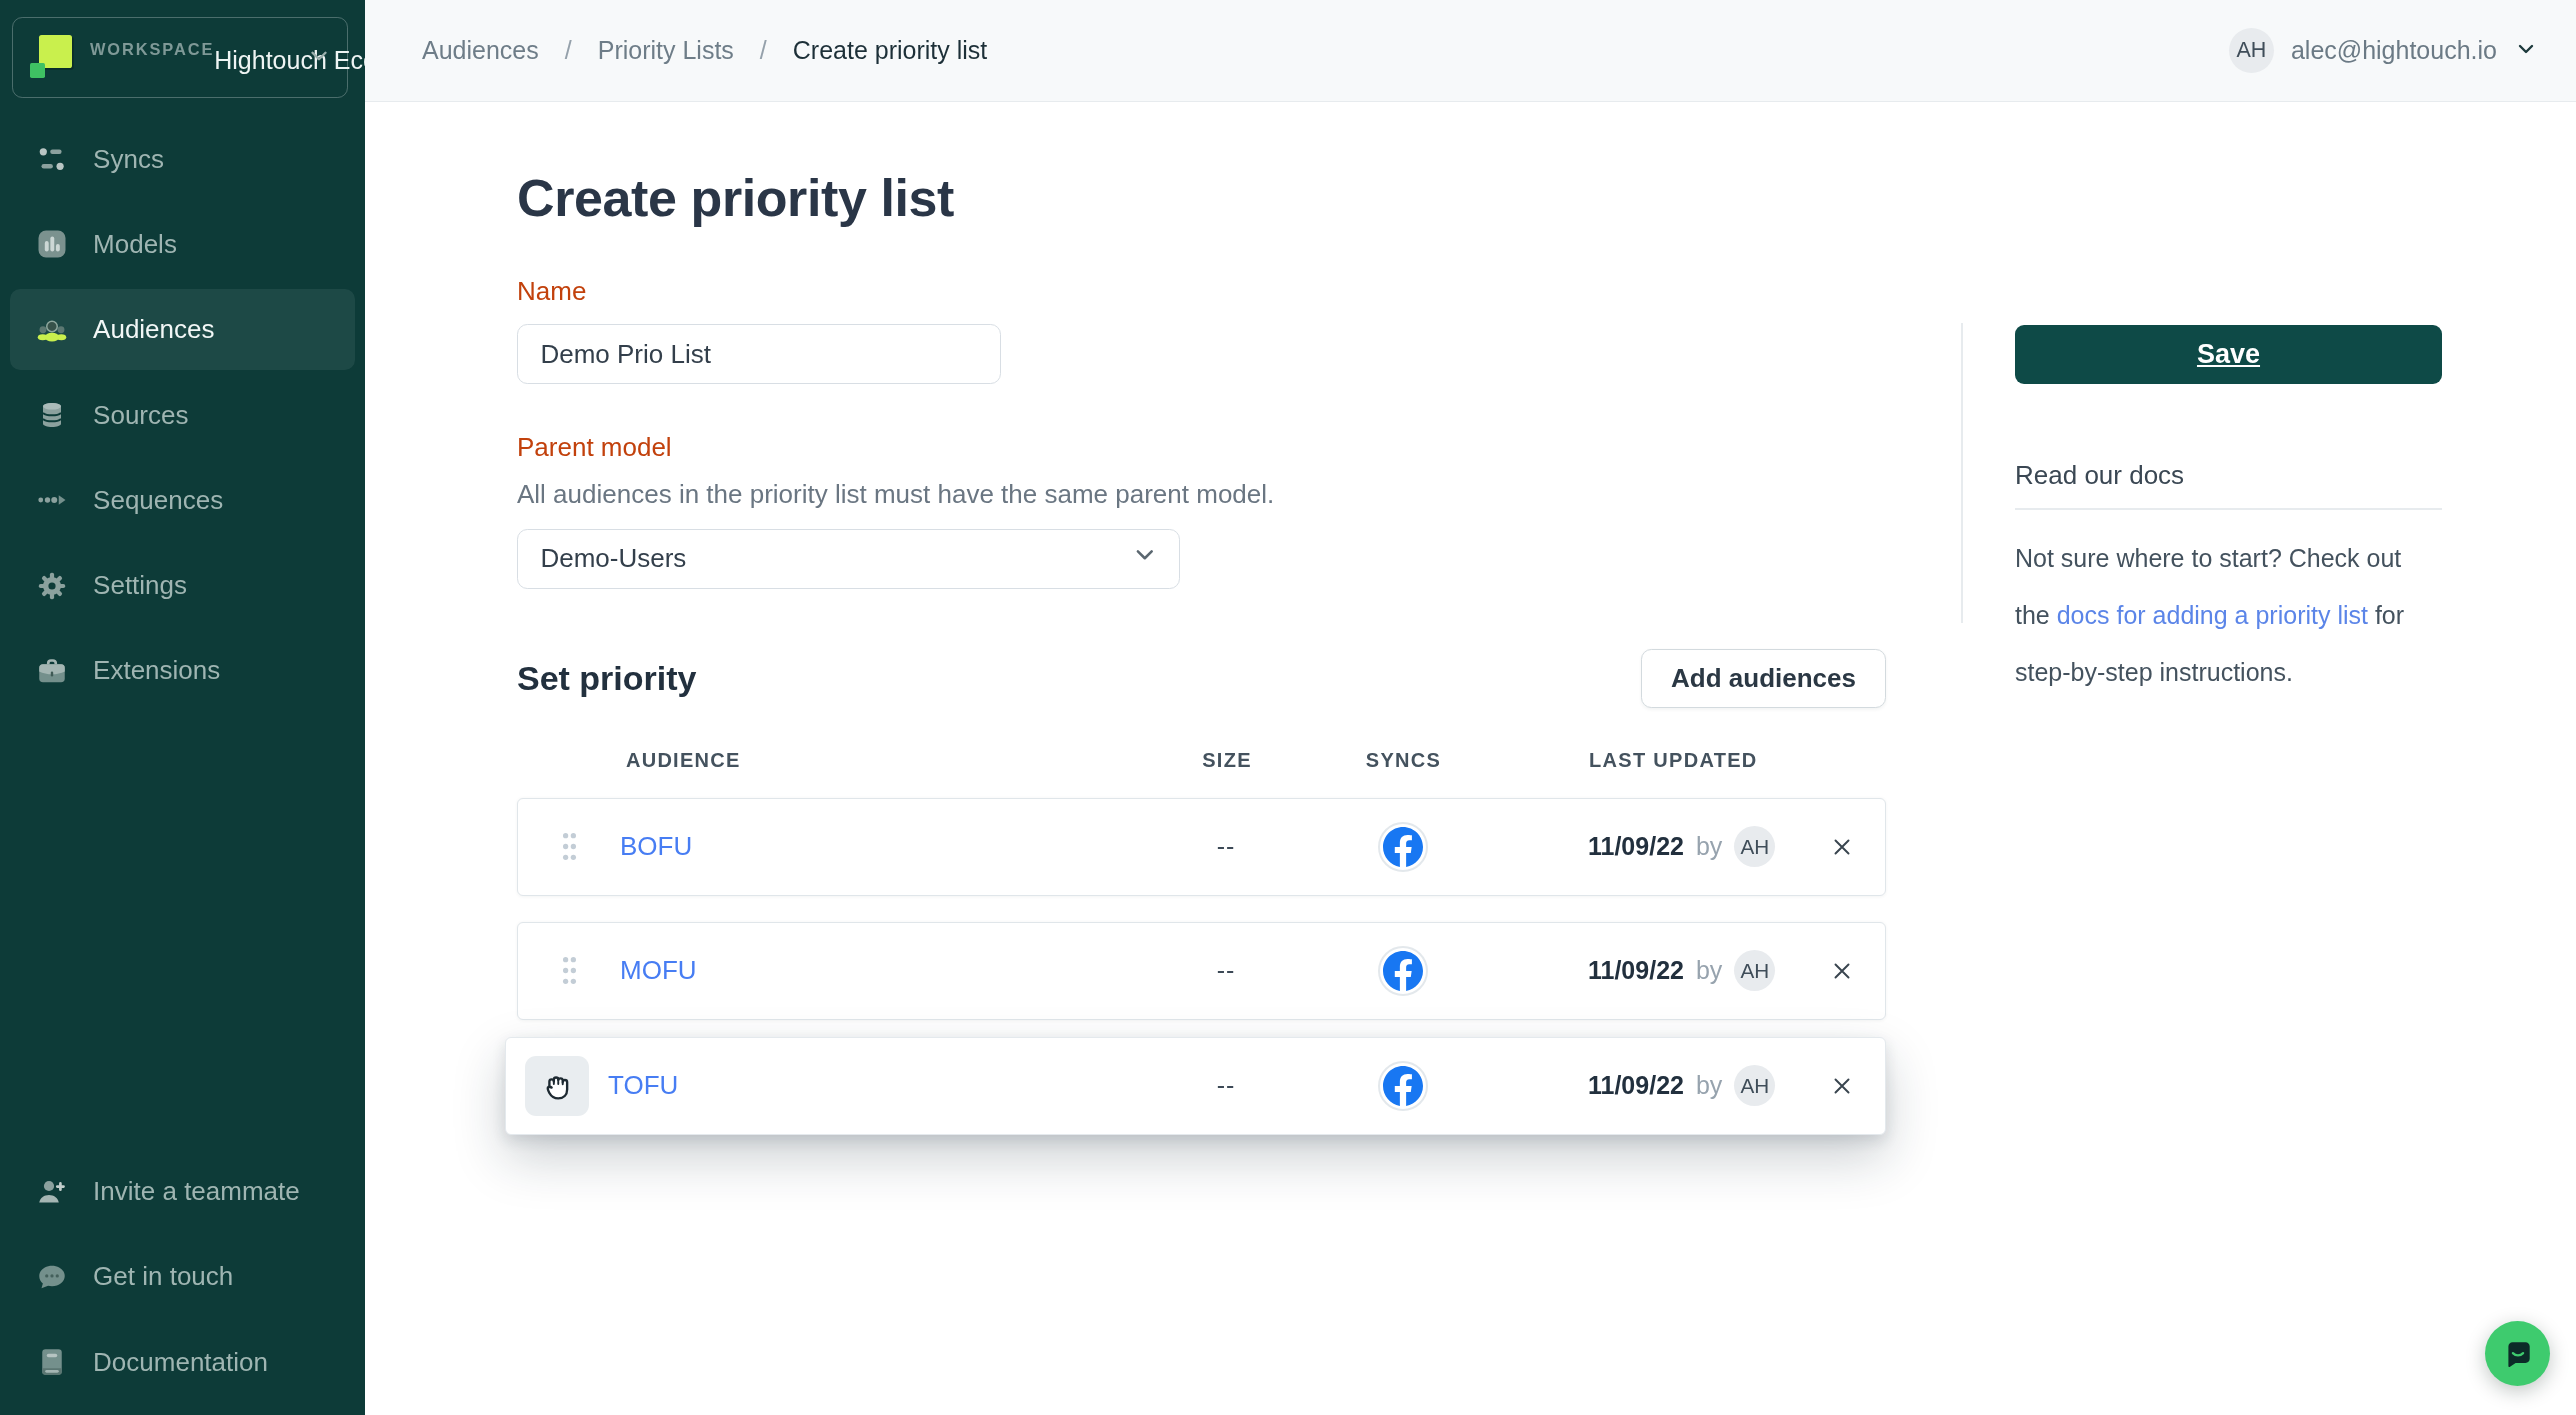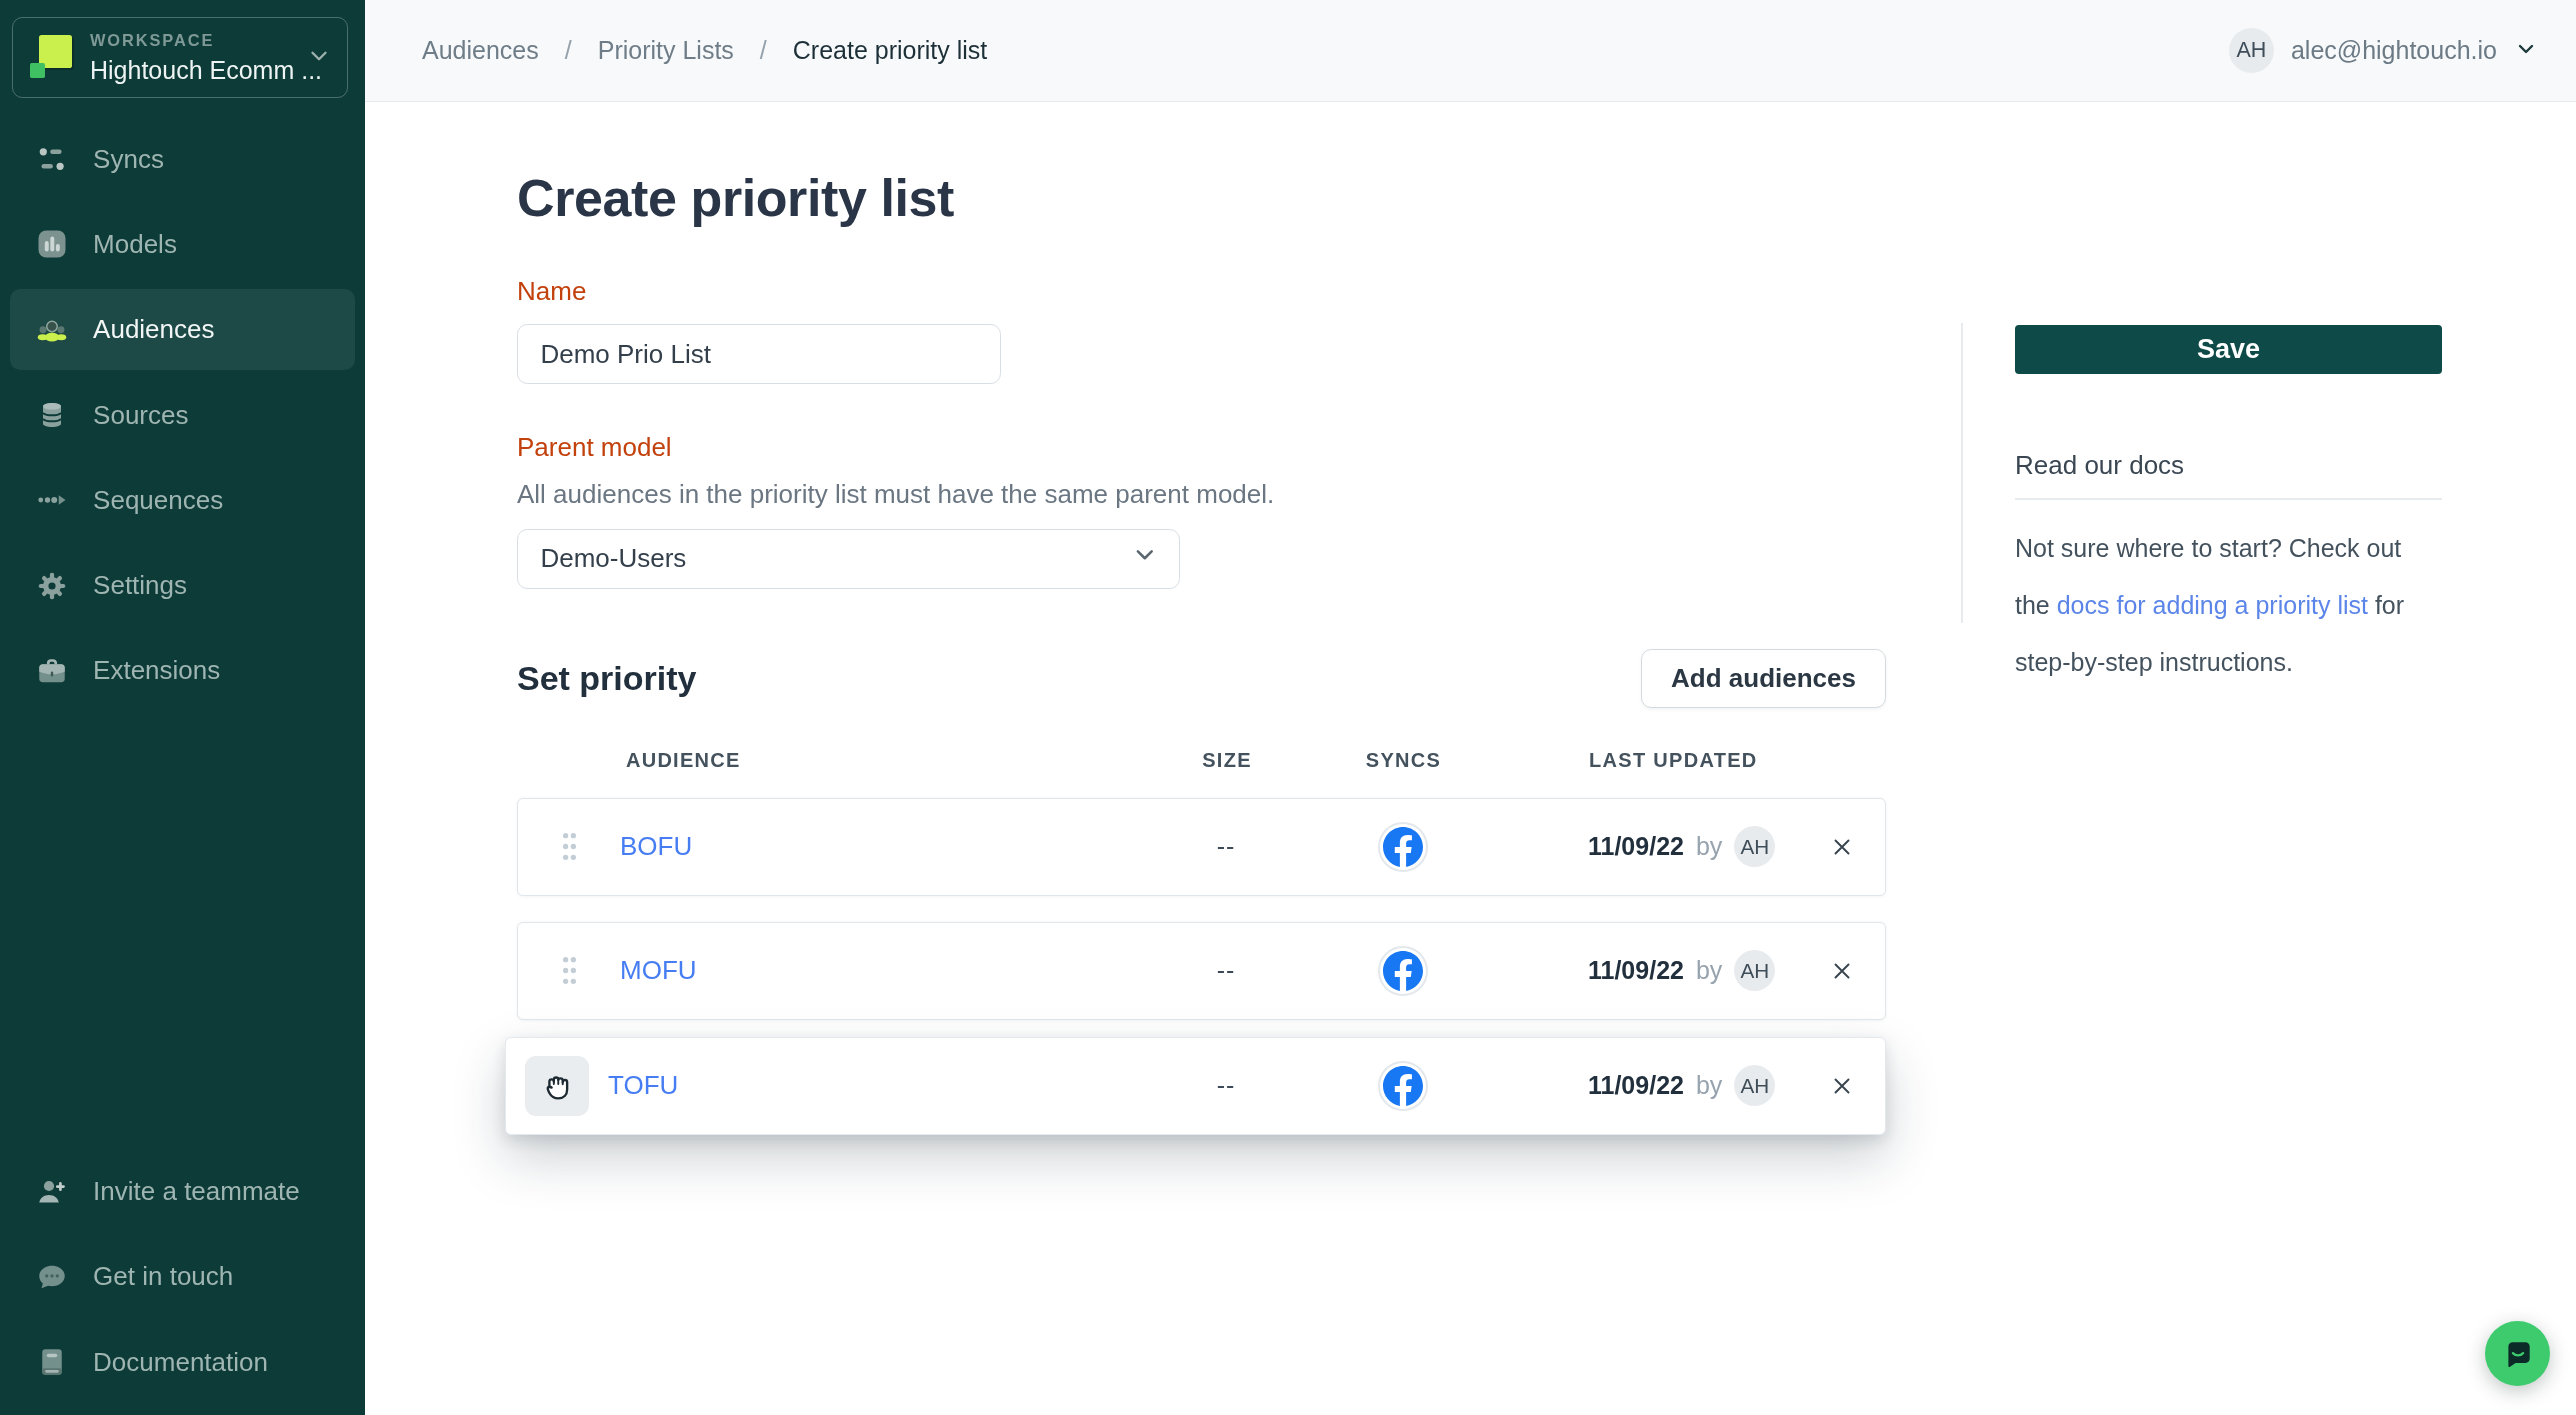--- a/index.html
+++ b/index.html
@@ -10,21 +10,21 @@
   }
   
   .sidebar{position:absolute;left:0;top:0;width:365px;height:1415px;background:#0d3b38;}
   .workspace{
     margin:17px 17px 0 12px;height:81px;border:1.7px solid rgba(162,182,180,.42);
     border-radius:10.3px;display:flex;align-items:center;padding:0 15.5px;gap:15.5px;cursor:pointer;box-sizing:border-box;
   }
   .logo{width:46px;height:46px;position:relative;flex:0 0 46px;}
   .logo .big{position:absolute;right:2.6px;top:0.9px;width:33px;height:33px;background:#c9f04d;border-radius:2.6px;box-shadow:1.7px 1.7px 0 rgba(0,0,0,.25);}
   .logo .small{position:absolute;left:1.7px;bottom:2.6px;width:14.6px;height:14.6px;background:#3fc163;border-radius:1.7px;}
-  .ws-text{display:flex;flex-direction:column;min-width:0;}
+  .ws-text{display:flex;min-width:0;}
   .ws-label{font-size:16.4px;letter-spacing:1.9px;color:#7f9997;font-weight:600;}
   .ws-name{font-size:25px;color:#eef4f3;margin-top:6px;white-space:nowrap;}
   .ws-chev{margin-left:auto;flex:0 0 26px;}
   .nav{margin-top:20.7px;}
   .nav-item{
     height:81px;margin:4.3px 10.3px;border-radius:10.3px;display:flex;align-items:center;
     padding-left:22.4px;gap:22.4px;color:#9fb5b2;font-size:26px;cursor:pointer;
   }
   .nav-item.active{background:rgba(235,248,245,.08);color:#f2f7f6;font-weight:500;}
   .icon{width:38px;height:38px;flex:0 0 38px;display:flex;align-items:center;justify-content:center;}
@@ -85,22 +85,22 @@
   .fb-ring{width:50px;height:50px;border-radius:50%;background:#fff;border:2.6px solid #e3e8ec;box-sizing:border-box;display:flex;align-items:center;justify-content:center;cursor:pointer;}
   .upd-cell{padding-left:82px;display:flex;align-items:center;gap:12px;}
   .upd-date{font-size:25px;font-weight:700;color:#22303e;}
   .upd-by{font-size:25px;color:#97a3ae;}
   .avatar-sm{width:41px;height:41px;border-radius:50%;background:#e8ebee;color:#3f4d59;font-size:20.7px;font-weight:500;display:flex;align-items:center;justify-content:center;flex:0 0 41px;}
   .remove-cell{display:flex;justify-content:center;cursor:pointer;}
   
   .v-divider{position:absolute;left:1961px;top:323px;width:1.7px;height:300px;background:#e7ebee;}
   .rail{position:absolute;left:2015px;top:325px;width:427px;}
   .btn-save{
-    width:100%;height:49px;border:none;border-radius:4px;background:#0e4a47;color:#fff;
-    font-size:27px;font-weight:600;cursor:pointer;font-family:"Liberation Sans",sans-serif;
+    width:100%;height:59px;border:none;border-radius:9px;background:#0e4a47;color:#fff;
+    font-size:27px;font-weight:600;cursor:pointer;font-family:"Liberation Sans",sans-serif;text-decoration:underline;
   }
   .rail-heading{margin-top:76px;font-size:26px;color:#3a4753;}
   .h-divider{margin-top:17px;height:1.7px;background:#e7ebee;}
   .rail-text{margin-top:20.7px;font-size:25px;line-height:57px;color:#44525e;}
   .rail-link{color:#5b85e8;cursor:pointer;}
   
   .intercom{
     position:absolute;left:2485px;top:1321px;width:65px;height:65px;border-radius:50%;
     background:#3ecb6e;display:flex;align-items:center;justify-content:center;cursor:pointer;
     box-shadow:0 5.2px 19px rgba(10,30,25,.25);

